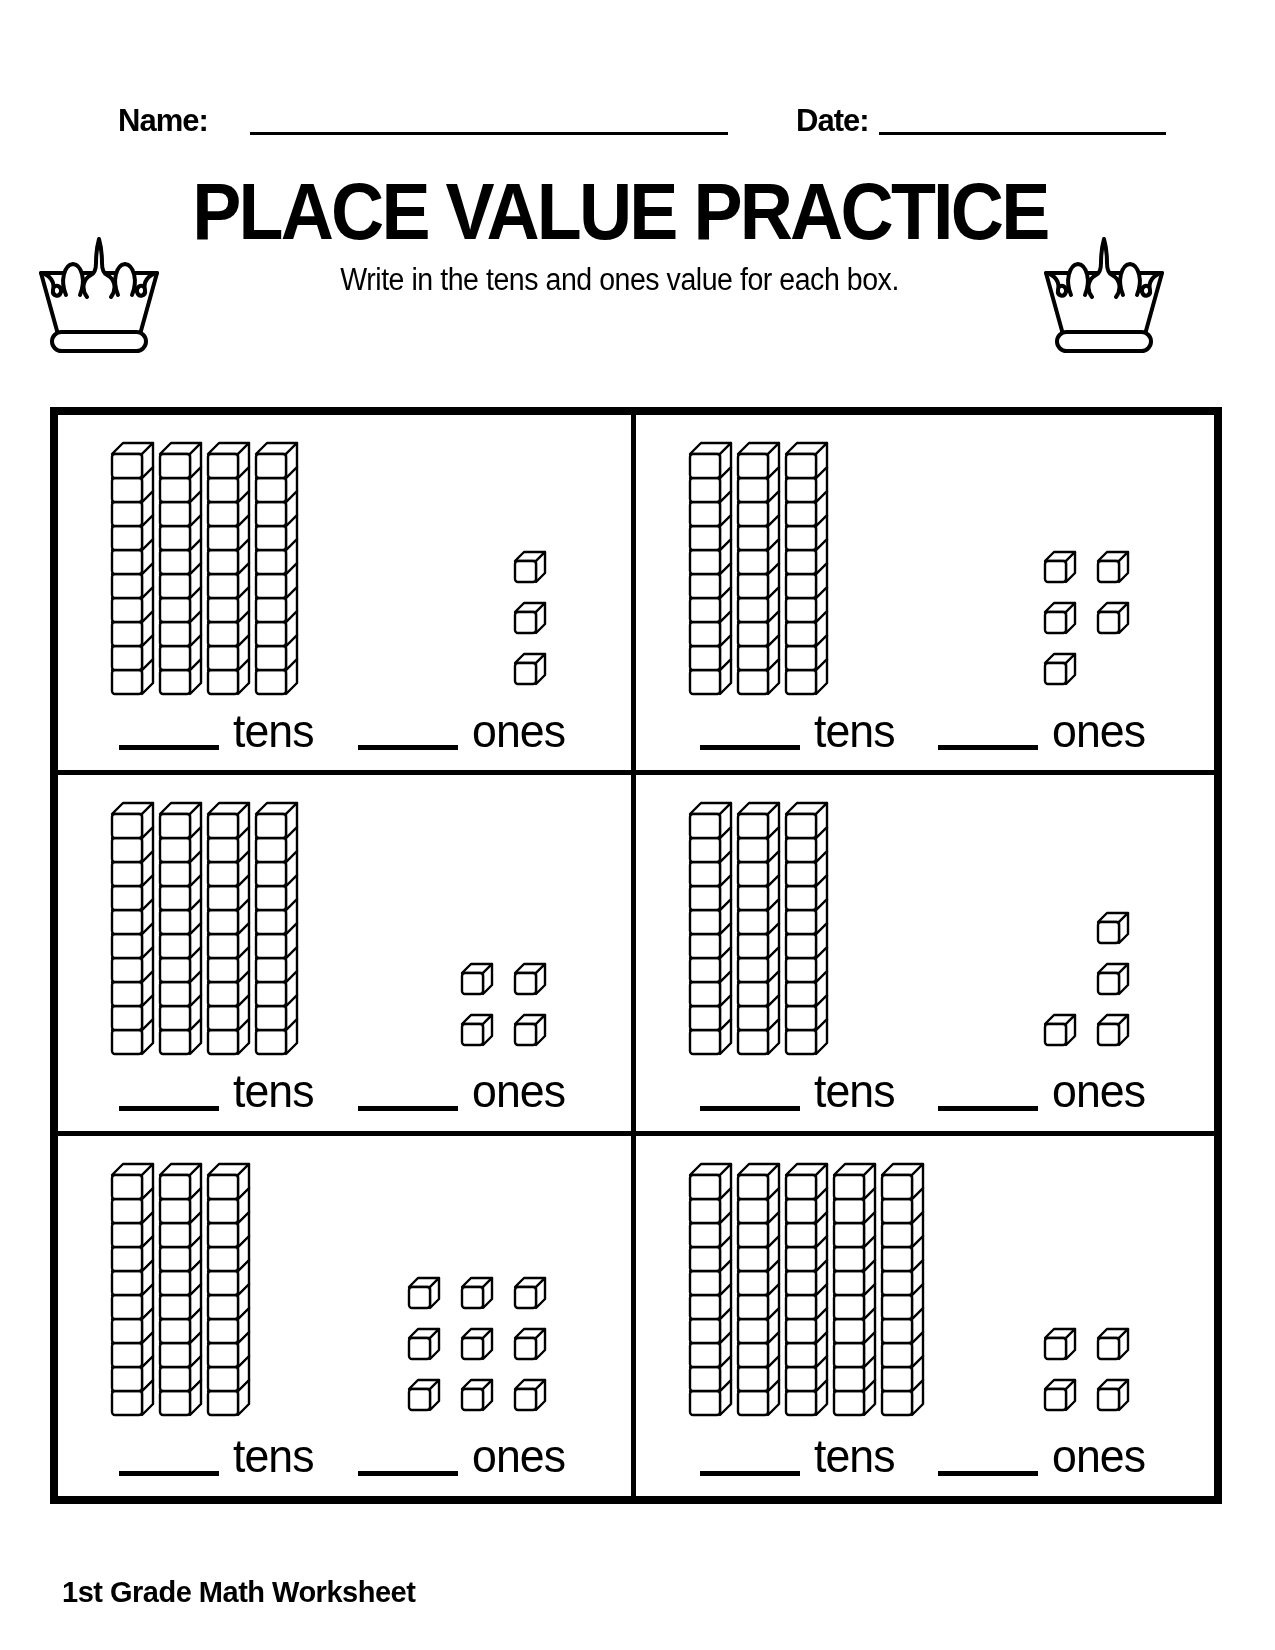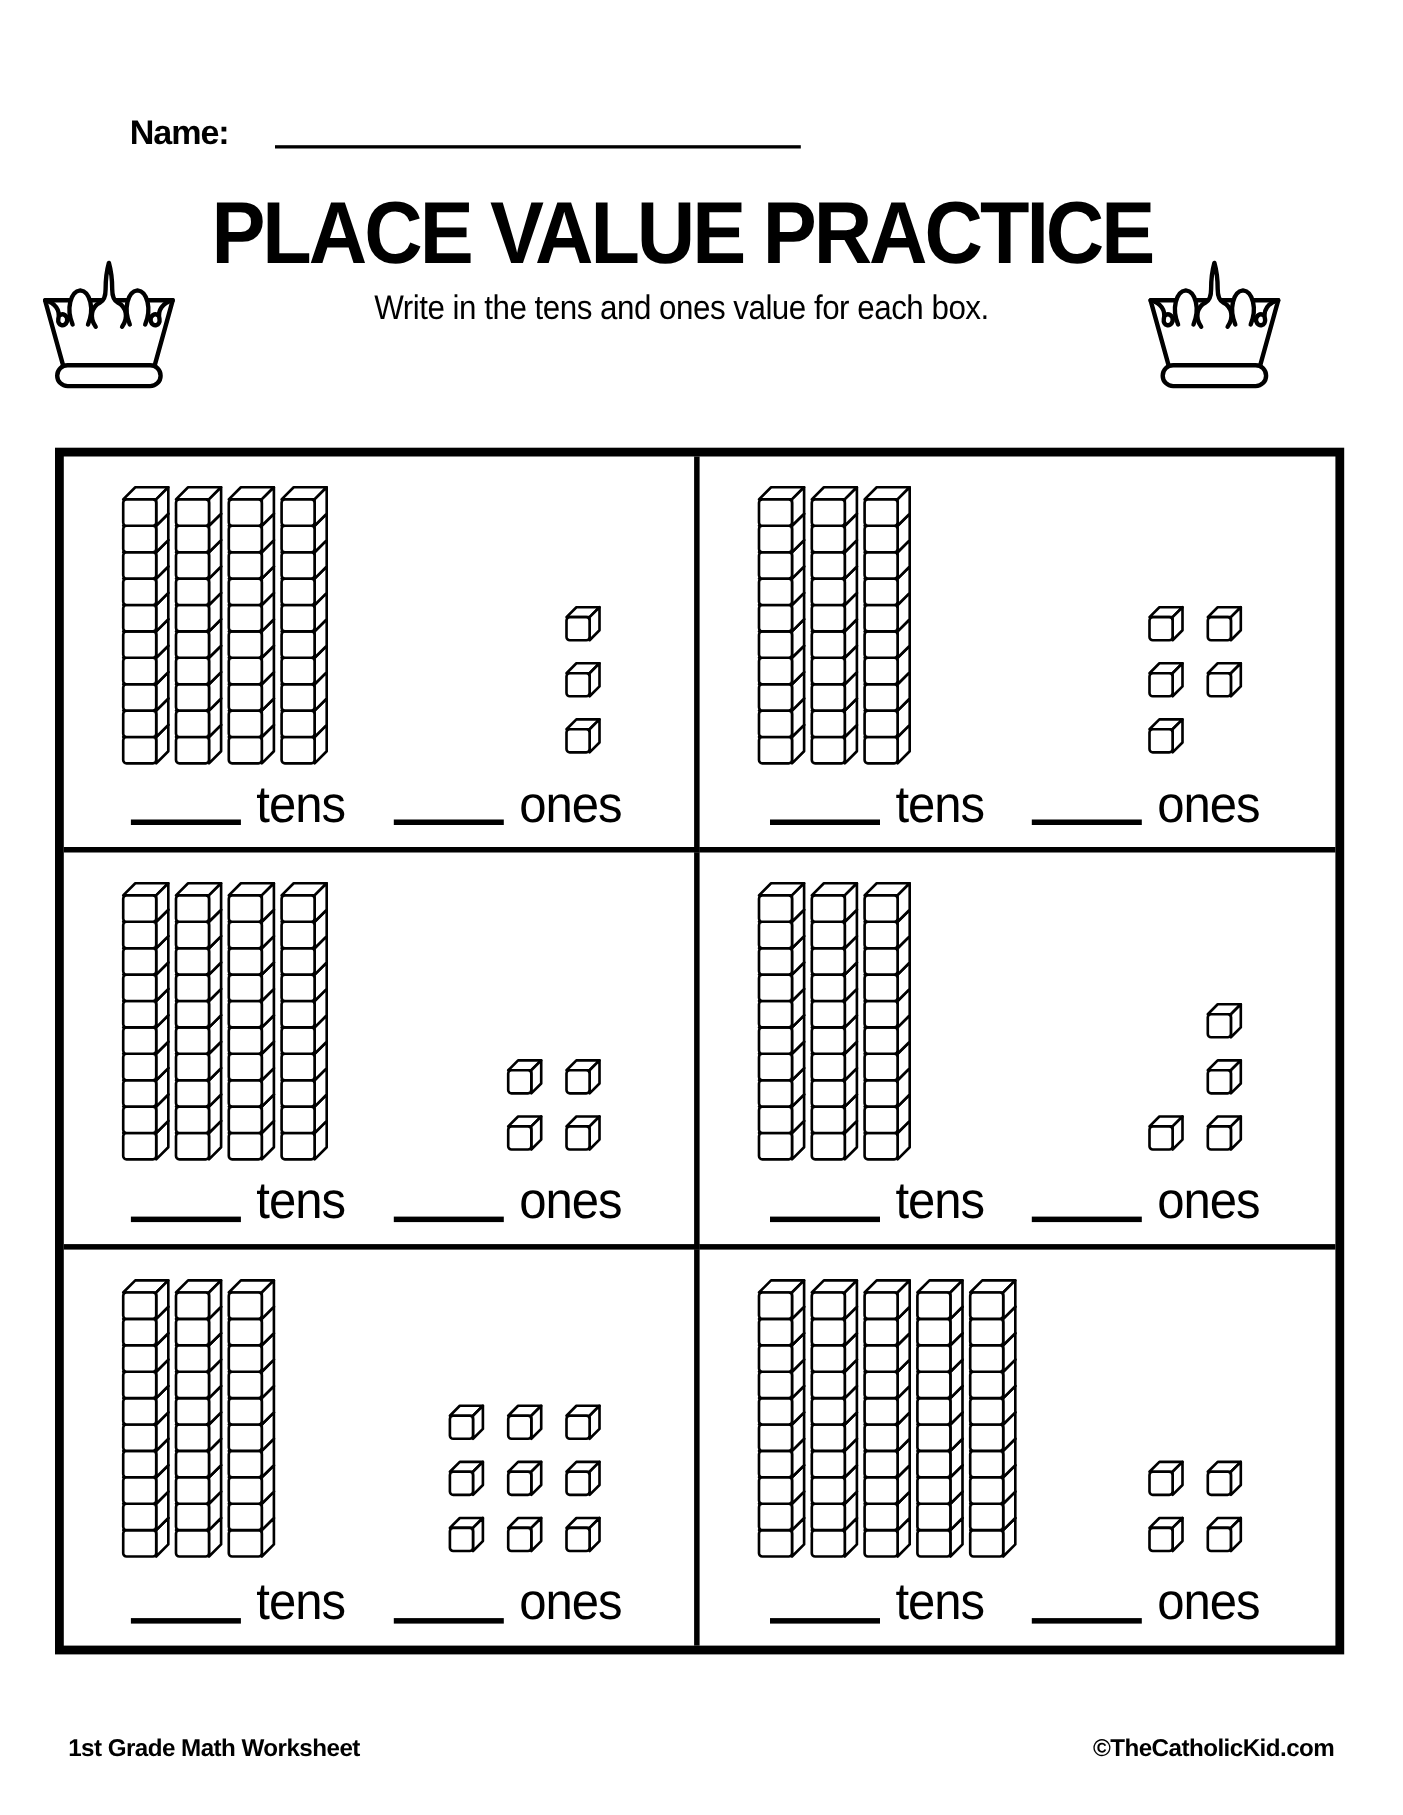--- a/index.html
+++ b/index.html
@@ -65,31 +65,35 @@
     display:flex; justify-content:center; align-items:flex-end; column-gap:14px;
   }
   .answer-blank { width:100px; height:9px; border-bottom:5px solid var(--ink); }
   .answer-word {
     font-size:47px; font-weight:500; letter-spacing:-1px; line-height:0.82;
     transform:scaleX(0.95); transform-origin:left bottom;
   }
   .word-tens { margin-right:26px; }
 
   
-  .footer-left, .footer-right { position:absolute; top:1578px; font-size:22px; font-weight:bold; letter-spacing:-0.5px; line-height:1; }
+  .footer-left, .footer-right { position:absolute; top:1578px; font-size:29px; font-weight:bold; letter-spacing:-0.5px; line-height:1; }
   .footer-left { left:62px; }
   .footer-right { right:62px; }
 </style>
 </head>
 <body>
 
 <div class="page">
 
   <div class="field name-field">
     <span class="field-label">Name:</span>
+    <span class="field-line"></span>
+  </div>
+  <div class="field date-field">
+    <span class="field-label">Date:</span>
     <span class="field-line"></span>
   </div>
 
   <svg class="crown crown-left" viewBox="0 0 132 126" aria-hidden="true">
     <polygon class="crown-line" points="26,107 8,42 124,42 106,107"></polygon>
     <path class="crown-line" d="M 8,42 C 17,44 22,51 20,59 C 19,65 26,67 28,61 C 29,56 24,53 21,56"></path>
     <path class="crown-line" d="M 124,42 C 115,44 110,51 112,59 C 113,65 106,67 104,61 C 103,56 108,53 111,56"></path>
     <path class="crown-line" d="M 33,64 C 27,50 31,34 40,33 C 49,34 53,50 47,64"></path>
     <path class="crown-line" d="M 85,64 C 79,50 83,34 92,33 C 101,34 105,50 99,64"></path>
     <path class="crown-line" d="M 54,66 C 48,58 50,48 58,44 C 62,42 63,38 63,32 C 63,24 64,15 66,8 C 68,15 69,24 69,32 C 69,38 70,42 74,44 C 82,48 84,58 78,66"></path>
@@ -950,15 +954,14 @@
     <div class="answer-row">
       <span class="answer-blank"></span>
       <span class="answer-word word-tens">tens</span>
       <span class="answer-blank"></span>
       <span class="answer-word">ones</span>
     </div>
   </div>
     </div>
 
   <div class="footer-left">1st Grade Math Worksheet</div>
-  <div class="footer-right">©TheCatholicKid.com</div>
 
 </div>
 
 </body></html>

